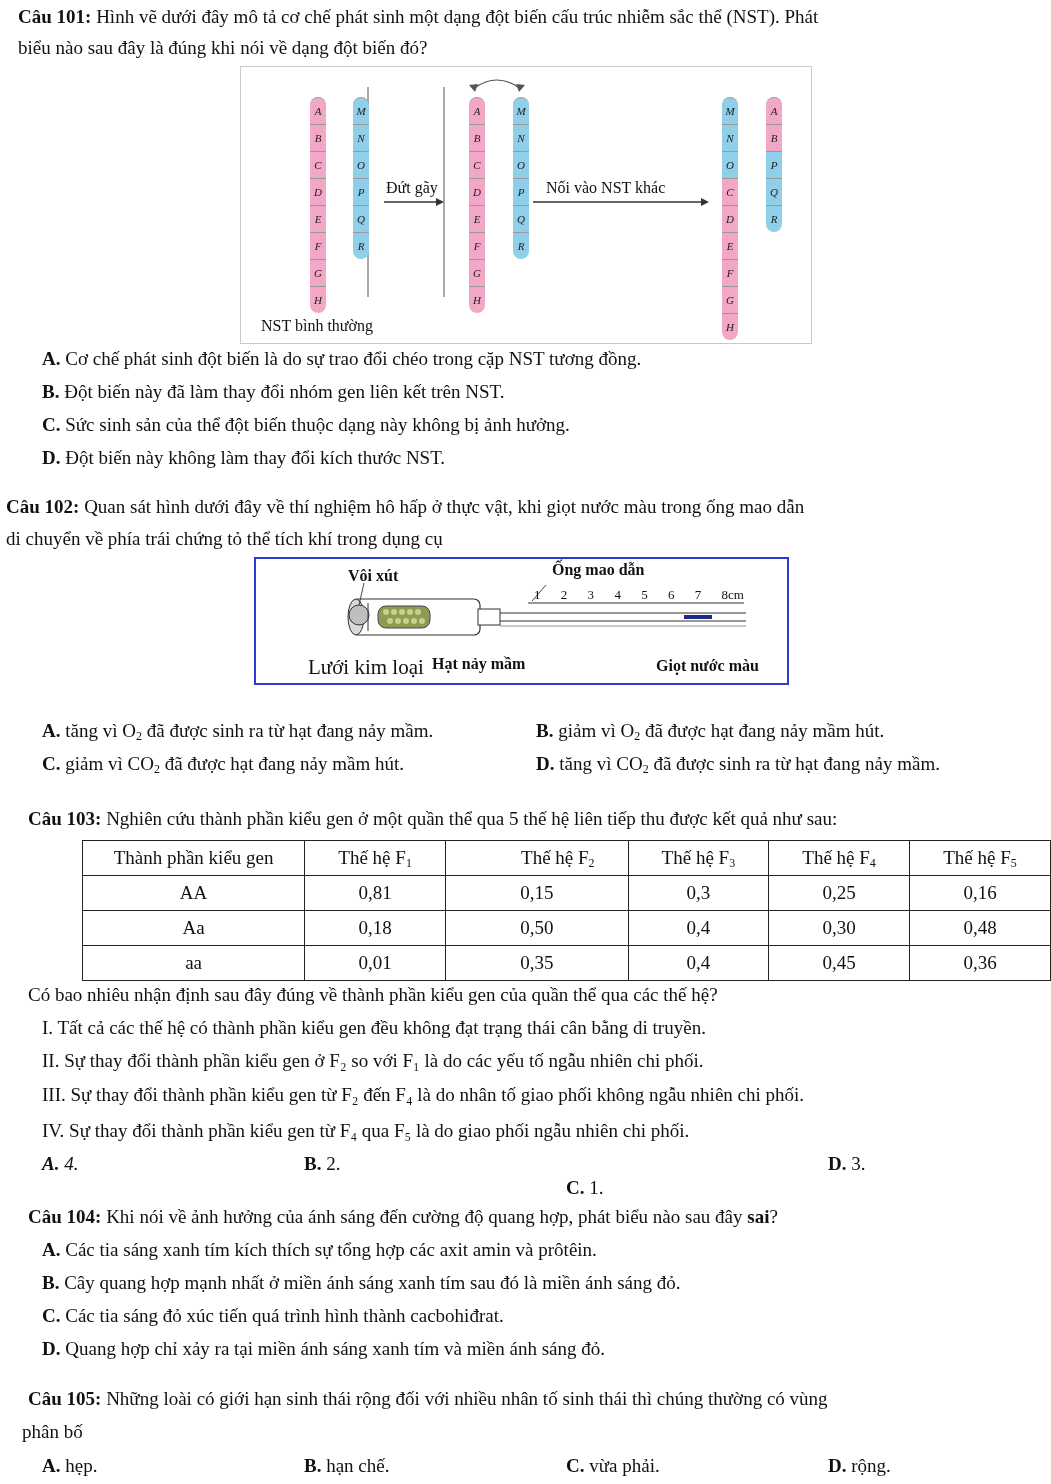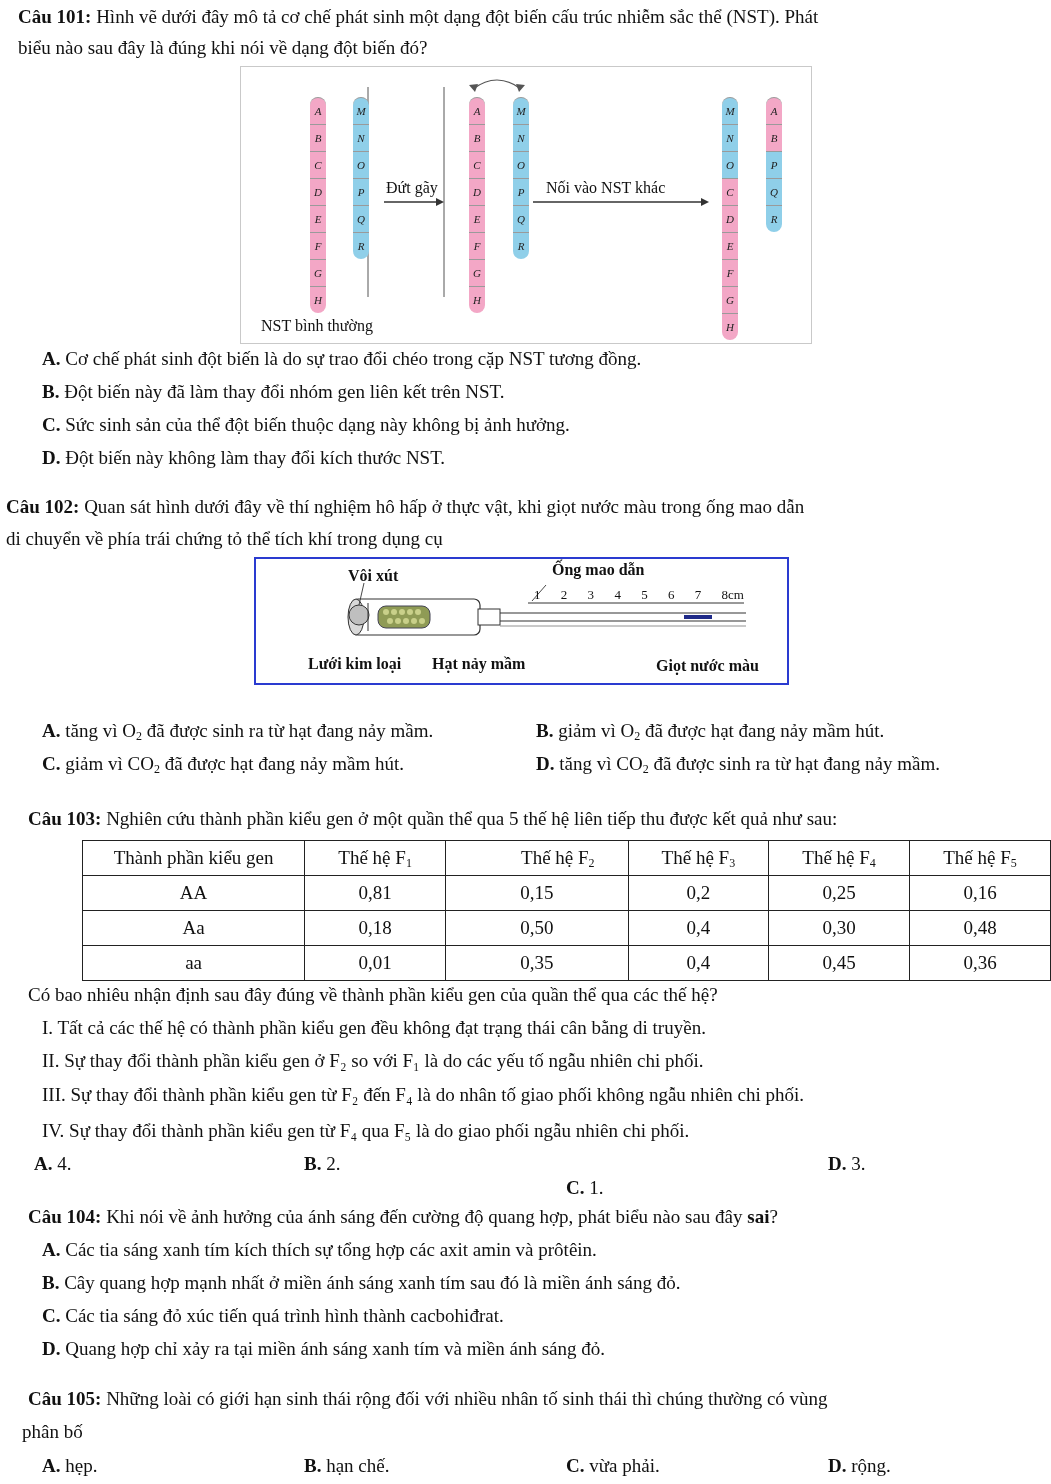--- a/index.html
+++ b/index.html
@@ -151,21 +151,21 @@
   <div id="scale-row" style="position:absolute; left:278px; top:28px; width:210px; display:flex; justify-content:space-between; font-size:13px;">
       <span>1</span>
       <span>2</span>
       <span>3</span>
       <span>4</span>
       <span>5</span>
       <span>6</span>
       <span>7</span>
       <span>8cm</span>
     </div>
-  <div class="lbl" style="left:52px; top:96px; font-weight:bold; font-size:16px;">Lưới kim loại</div>
+  <div class="lbl" style="left:52px; top:96px; font-weight:normal; font-size:21px;">Lưới kim loại</div>
   <div class="lbl" style="left:176px; top:96px; font-weight:bold; font-size:16px;">Hạt nảy mầm</div>
   <div class="lbl" style="left:400px; top:98px; font-weight:bold; font-size:16px;">Giọt nước màu</div>
 </div>
 
 <div>
   <div class="abs opt" style="left:42px; top:720px;"><b>A.</b><span> tăng vì O</span><sub>2</sub><span> đã được sinh ra từ hạt đang nảy mầm.</span></div>
   <div class="abs opt" style="left:536px; top:720px;"><b>B.</b><span> giảm vì O</span><sub>2</sub><span> đã được hạt đang nảy mầm hút.</span></div>
   <div class="abs opt" style="left:42px; top:753px;"><b>C.</b><span> giảm vì CO</span><sub>2</sub><span> đã được hạt đang nảy mầm hút.</span></div>
   <div class="abs opt" style="left:536px; top:753px;"><b>D.</b><span> tăng vì CO</span><sub>2</sub><span> đã được sinh ra từ hạt đang nảy mầm.</span></div>
 </div>
@@ -179,21 +179,21 @@
         <td style="width: 142px;">Thế hệ F<sub>1</sub></td>
         <td style="width: 142px; padding-left: 46px;">Thế hệ F<sub>2</sub></td>
         <td style="width: 142px;">Thế hệ F<sub>3</sub></td>
         <td style="width: 142px;">Thế hệ F<sub>4</sub></td>
         <td style="width: 142px;">Thế hệ F<sub>5</sub></td>
       </tr>
       <tr>
         <td>AA</td>
         <td>0,81</td>
         <td>0,15</td>
-        <td>0,2</td>
+        <td>0,3</td>
         <td>0,25</td>
         <td>0,16</td>
       </tr>
       <tr>
         <td>Aa</td>
         <td>0,18</td>
         <td>0,50</td>
         <td>0,4</td>
         <td>0,30</td>
         <td>0,48</td>
@@ -209,21 +209,21 @@
     </tbody>
 </table>
 
 <div class="abs q-line" style="left:28px; top:984px;">Có bao nhiêu nhận định sau đây đúng về thành phần kiểu gen của quần thể qua các thế hệ?</div>
 <div class="abs q-line" style="left:42px; top:1017px;">I. Tất cả các thế hệ có thành phần kiểu gen đều không đạt trạng thái cân bằng di truyền.</div>
 <div class="abs q-line" style="left:42px; top:1050px;">II. Sự thay đổi thành phần kiểu gen ở F₂ so với F₁ là do các yếu tố ngẫu nhiên chi phối.</div>
 <div class="abs q-line" style="left:42px; top:1084px;">III. Sự thay đổi thành phần kiểu gen từ F₂ đến F₄ là do nhân tố giao phối không ngẫu nhiên chi phối.</div>
 <div class="abs q-line" style="left:42px; top:1120px;">IV. Sự thay đổi thành phần kiểu gen từ F₄ qua F₅ là do giao phối ngẫu nhiên chi phối.</div>
 
 <div>
-  <div class="abs opt" style="left:34px; top:1153px;"><b>A.</b><span> 4.</span></div>
+  <div class="abs opt" style="left:42px; top:1153px;font-style:italic;"><b>A.</b><span> 4.</span></div>
   <div class="abs opt" style="left:304px; top:1153px;"><b>B.</b><span> 2.</span></div>
   <div class="abs opt" style="left:566px; top:1153px;margin-top:24px;"><b>C.</b><span> 1.</span></div>
   <div class="abs opt" style="left:828px; top:1153px;"><b>D.</b><span> 3.</span></div>
 </div>
 
 <div class="abs q-line" style="left:28px; top:1206px;"><b>Câu 104:</b><span> Khi nói về ảnh hưởng của ánh sáng đến cường độ quang hợp, phát biểu nào sau đây </span><b>sai</b><span>?</span></div>
 <div>
   <div class="abs opt" style="left:42px; top:1239px;"><b>A.</b><span> Các tia sáng xanh tím kích thích sự tổng hợp các axit amin và prôtêin.</span></div>
   <div class="abs opt" style="left:42px; top:1272px;"><b>B.</b><span> Cây quang hợp mạnh nhất ở miền ánh sáng xanh tím sau đó là miền ánh sáng đỏ.</span></div>
   <div class="abs opt" style="left:42px; top:1305px;"><b>C.</b><span> Các tia sáng đỏ xúc tiến quá trình hình thành cacbohiđrat.</span></div>

